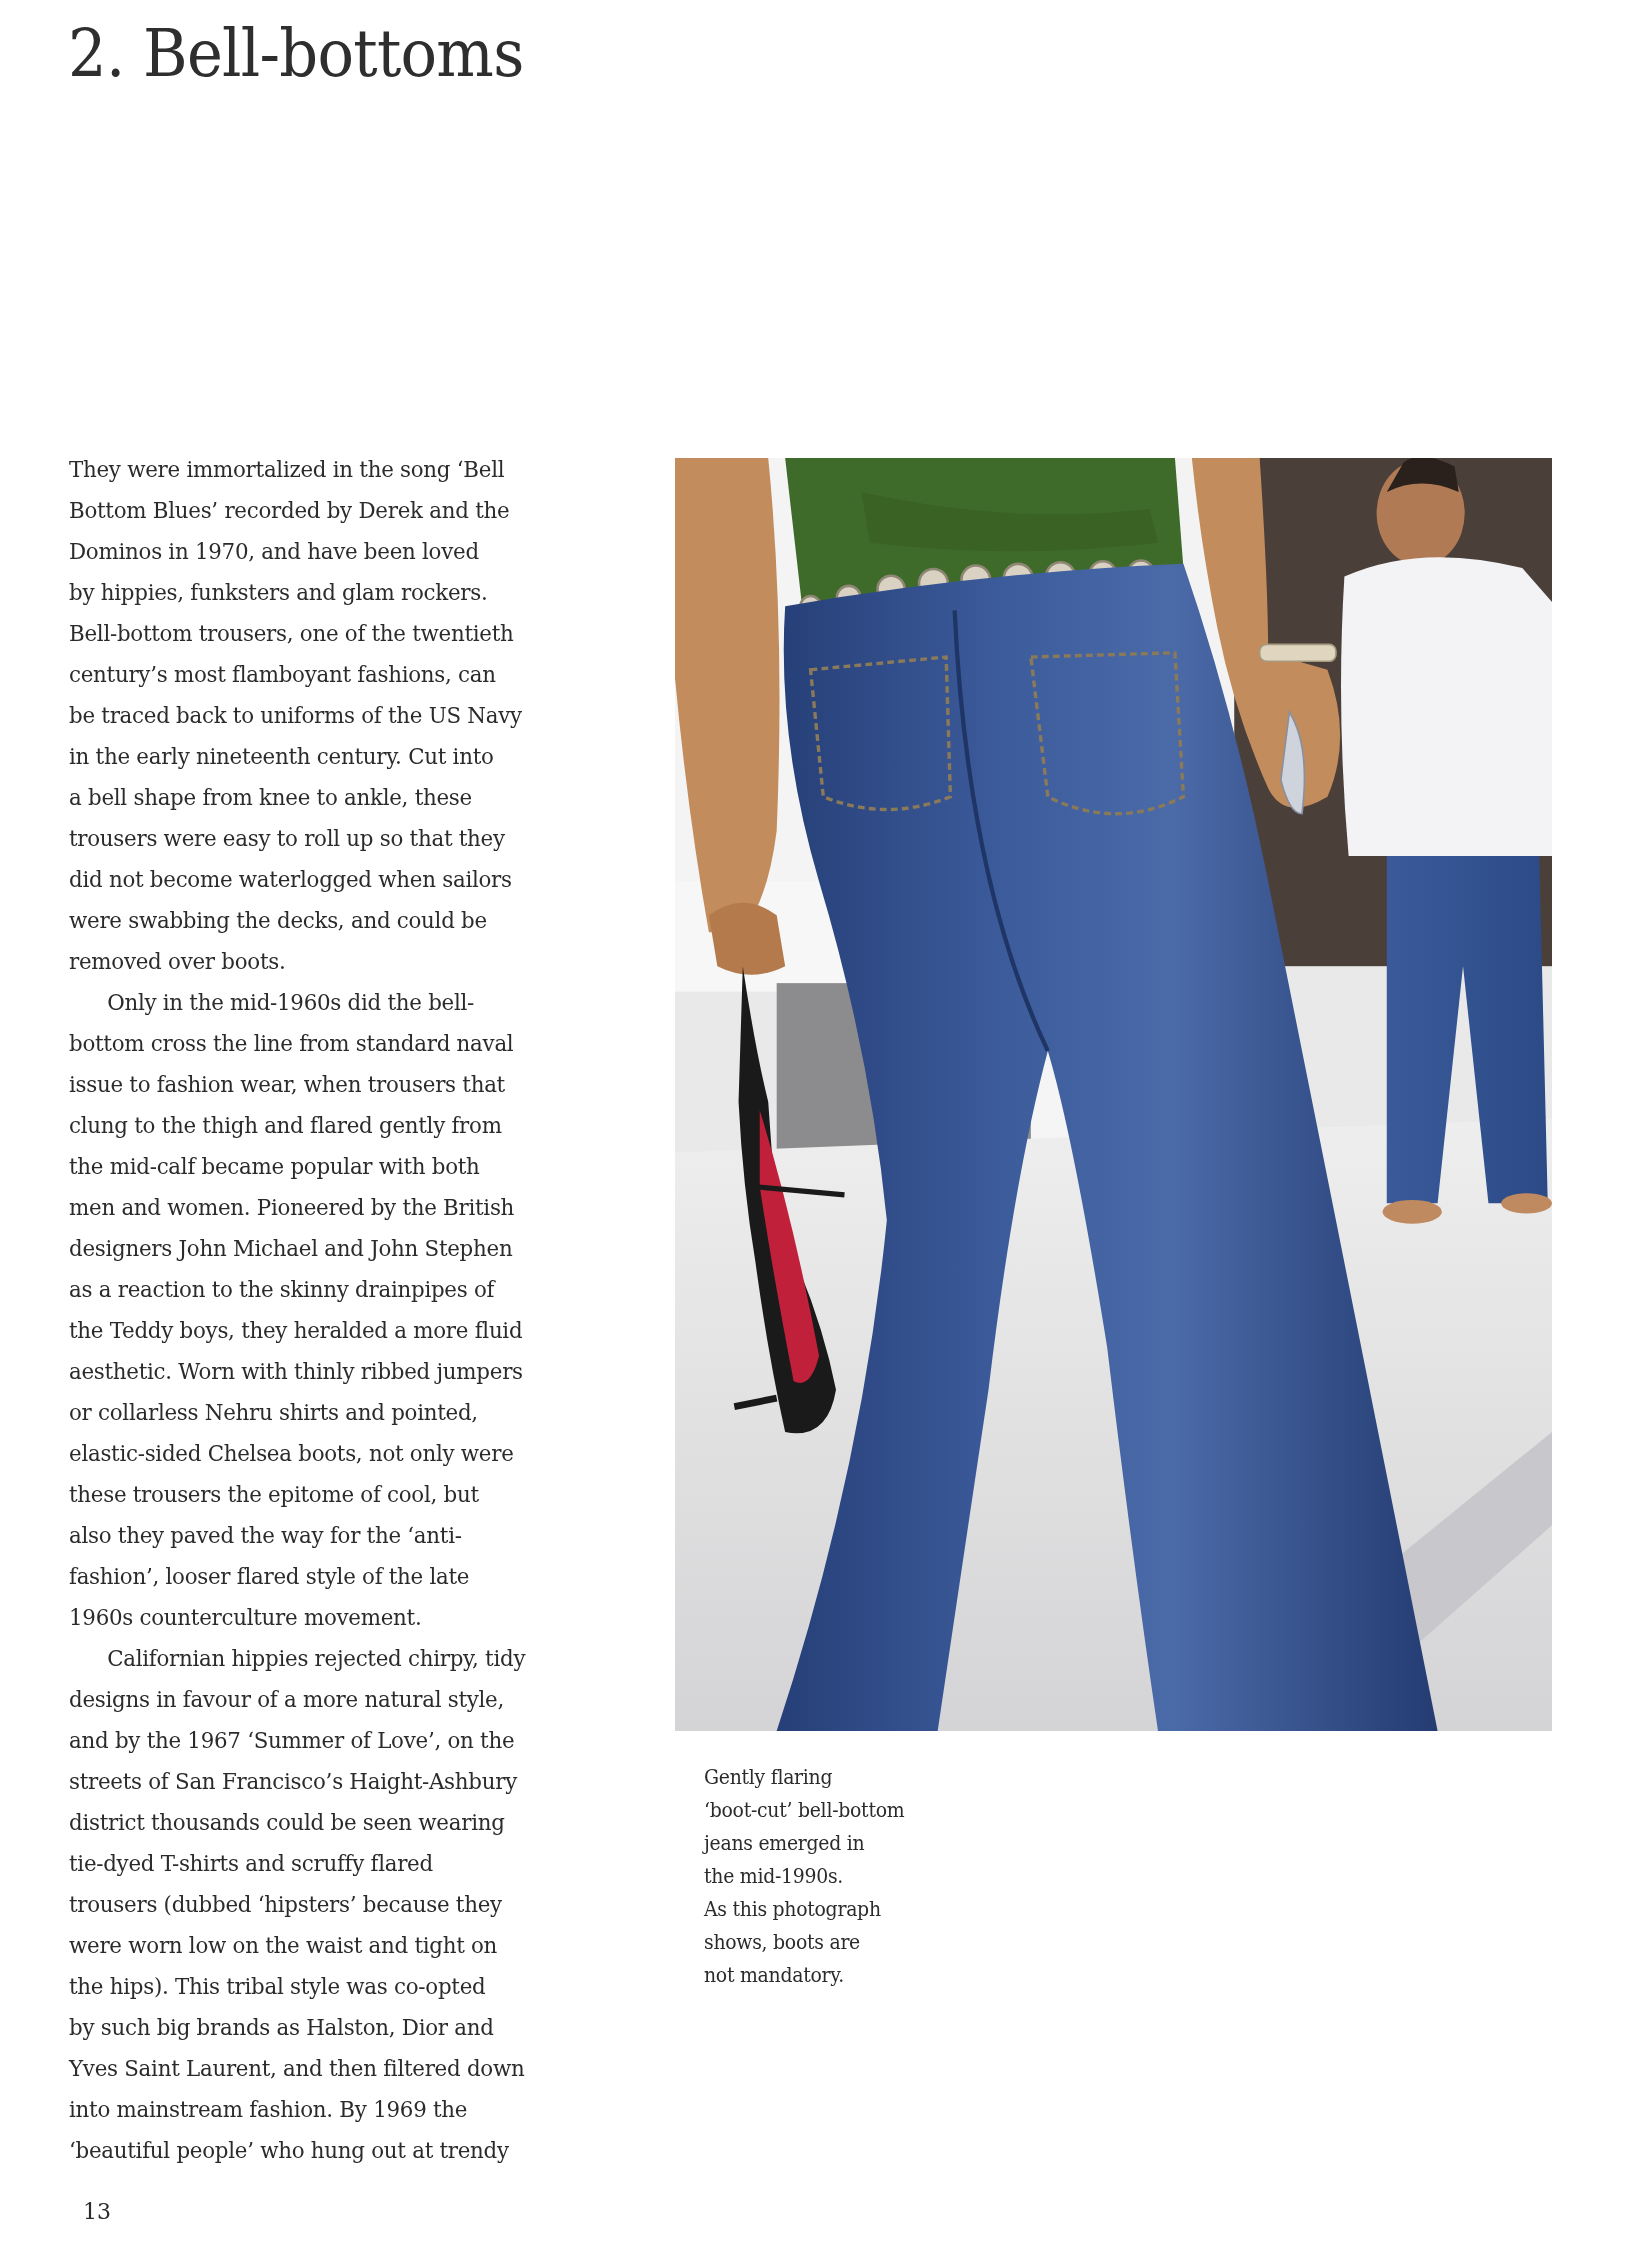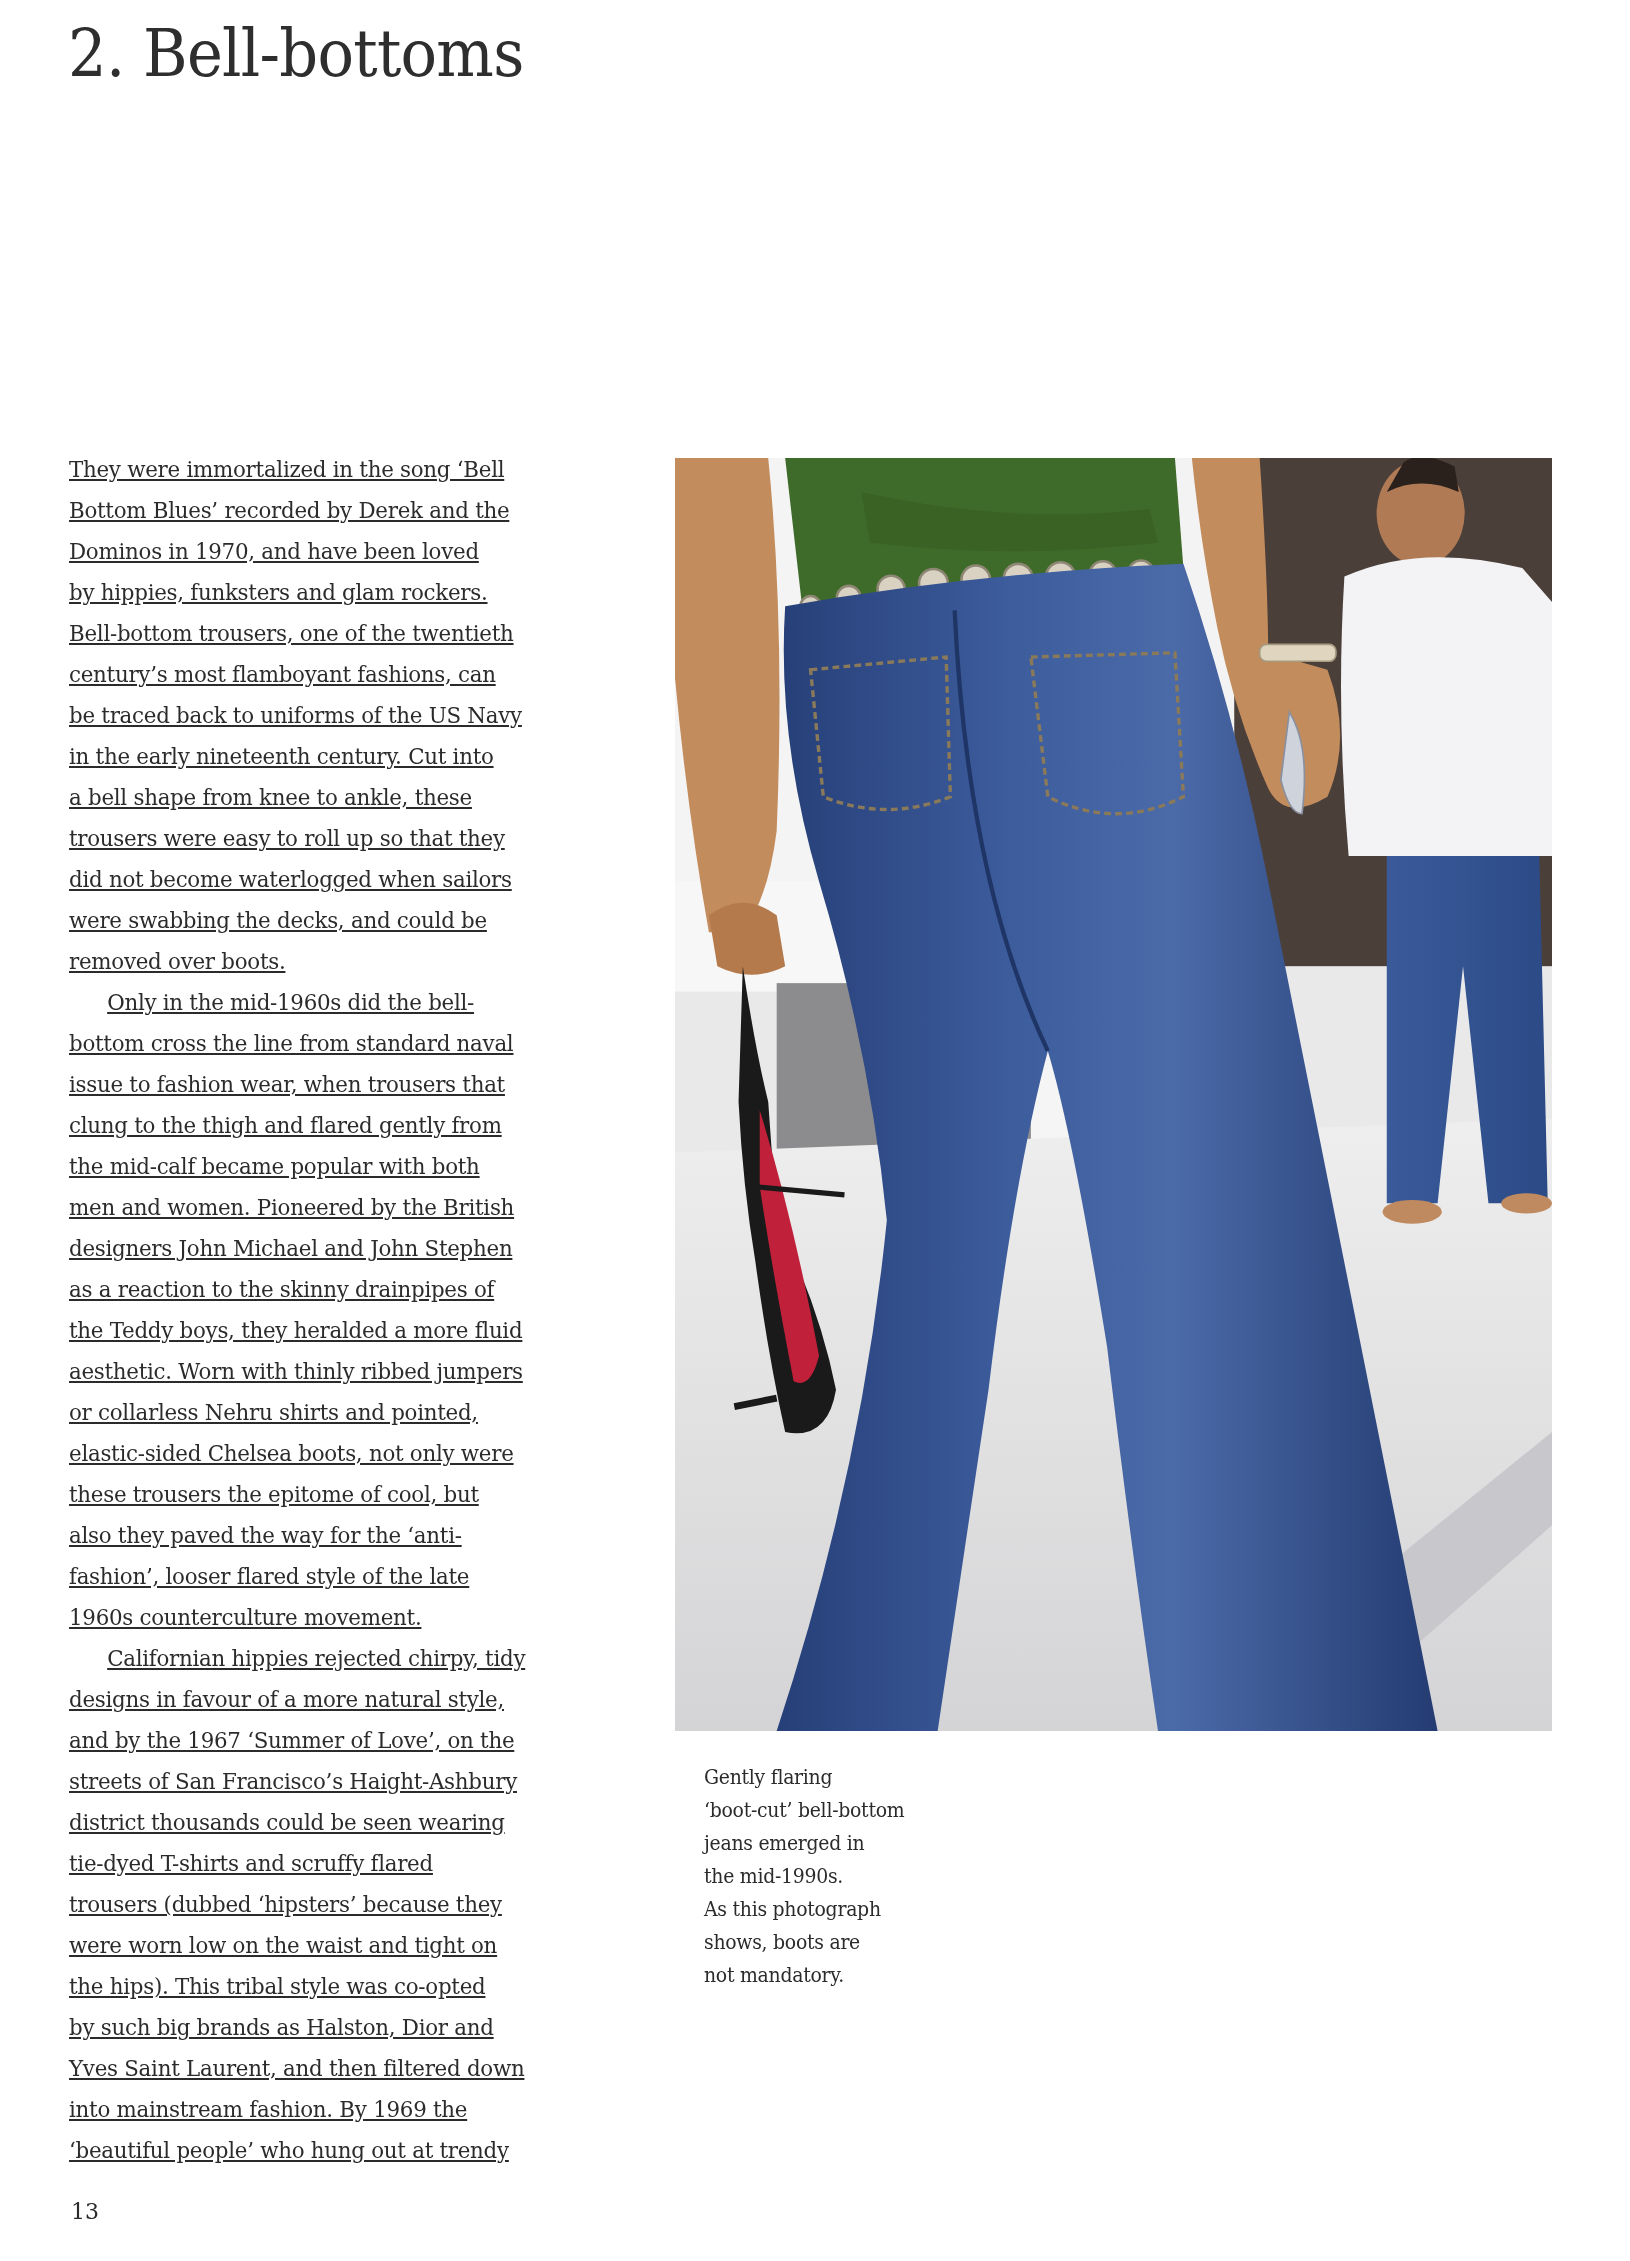--- a/index.html
+++ b/index.html
@@ -27,21 +27,20 @@
       color: #2e2e2e;
       transform: scaleX(0.92);
       transform-origin: left top;
       white-space: nowrap;
     }
     .body-column {
       position: absolute;
       left: 69px;
       top: 449px;
       width: 593px;
-      text-decoration: underline;
     }
     .body-line {
       display: block;
       height: 41px;
       line-height: 41px;
       font-family: "DejaVu Serif", serif;
       font-size: 23px;
       letter-spacing: -0.3px;
       white-space: nowrap;
       color: #2b2b2b;
@@ -78,21 +77,21 @@
       font-family: "DejaVu Serif", serif;
       font-size: 20.3px;
       letter-spacing: -0.3px;
       white-space: nowrap;
       color: #2b2b2b;
       transform: scaleX(0.93);
       transform-origin: left center;
     }
     .page-number {
       position: absolute;
-      left: 71px;
+      left: 83px;
       top: 2199px;
       font-family: "DejaVu Serif", serif;
       font-size: 22px;
       color: #2b2b2b;
     }
   </style>
 </head>
 <body>
 
 <h1 class="page-title">2. Bell-bottoms</h1>

